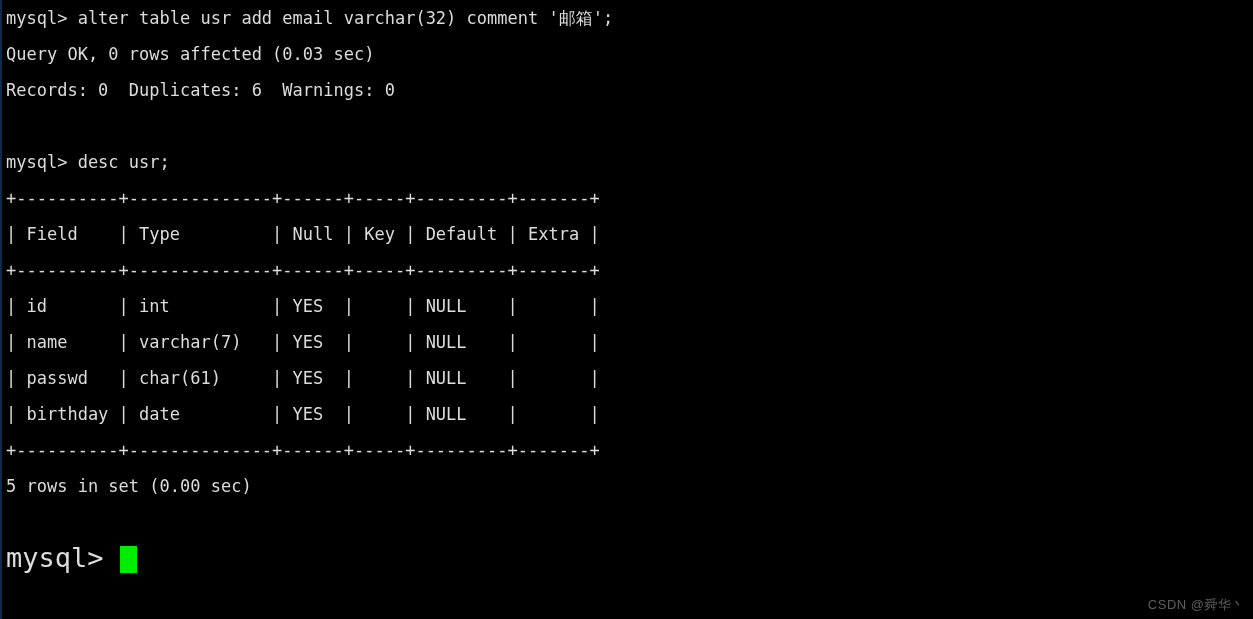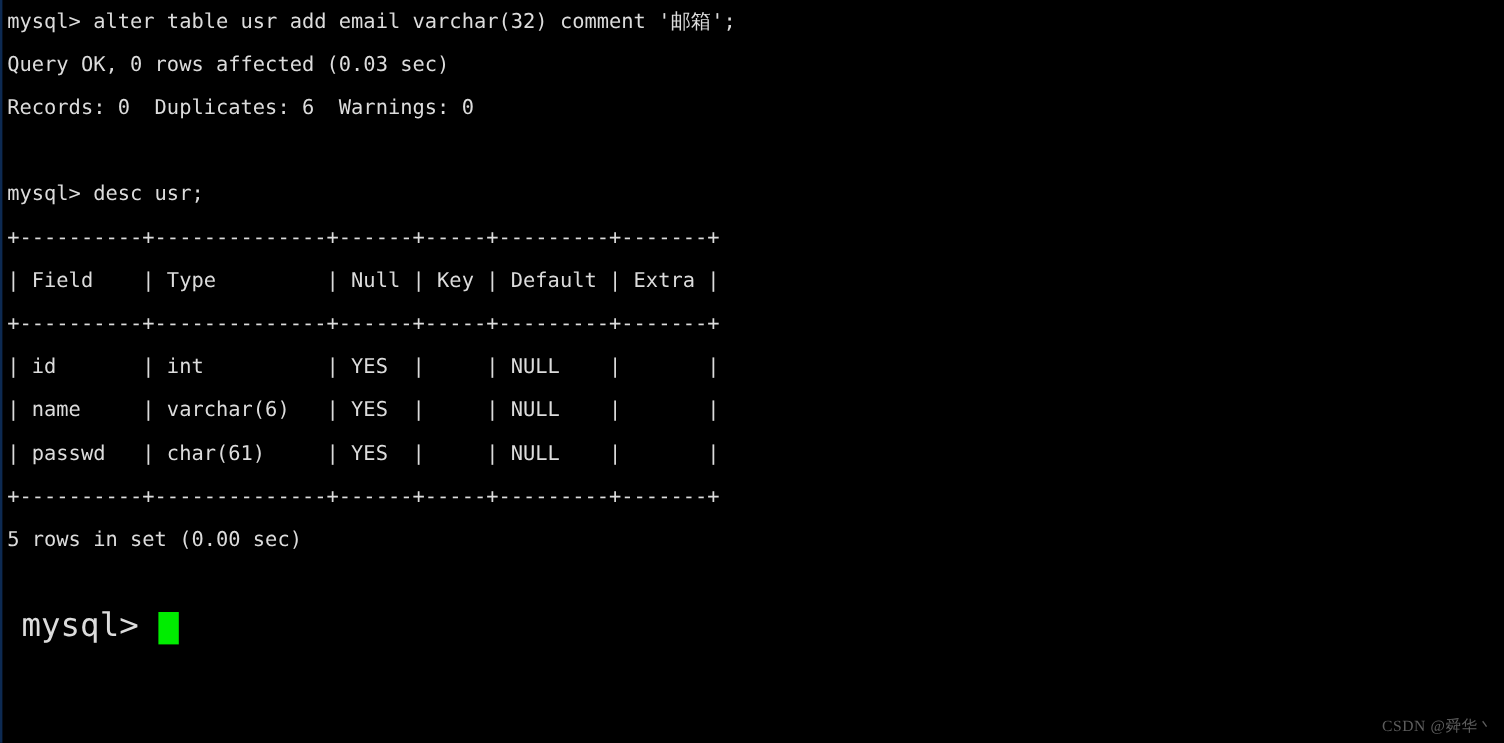--- a/index.html
+++ b/index.html
@@ -40,61 +40,62 @@
   .term-line.blank {
     color: transparent;
   }
   .cursor-line {
     font-family: "DejaVu Sans Mono", "Liberation Mono", monospace;
     font-size: 27px;
     line-height: 36px;
     height: 36px;
     color: #dcdcdc;
     white-space: pre;
-    padding-left: 16px;
+    padding-left: 4px;
     display: flex;
     align-items: center;
   }
   .cursor-block {
     display: inline-block;
     width: 17px;
     height: 27px;
     background: #00ed00;
     vertical-align: middle;
     margin-left: 0px;
     position: relative;
     top: 1px;
   }
   #watermark {
     position: absolute;
     right: 8px;
     bottom: 5px;
-    font-family: Liberation Serif, serif;
+    font-family: Liberation Sans, sans-serif;
     font-size: 13px;
     color: #5e5e5e;
     letter-spacing: 0.5px;
     white-space: pre;
   }
 </style>
 </head>
 <body>
 
 <div id="terminal">
 
   <div class="term-line">mysql&gt; alter table usr add email varchar(32) comment '邮箱';</div>
   <div class="term-line">Query OK, 0 rows affected (0.03 sec)</div>
   <div class="term-line">Records: 0  Duplicates: 6  Warnings: 0</div>
   <div class="term-line blank"></div>
   <div class="term-line">mysql&gt; desc usr;</div>
   <div class="term-line">+----------+--------------+------+-----+---------+-------+</div>
   <div class="term-line">| Field    | Type         | Null | Key | Default | Extra |</div>
   <div class="term-line">+----------+--------------+------+-----+---------+-------+</div>
   <div class="term-line">| id       | int          | YES  |     | NULL    |       |</div>
-  <div class="term-line">| name     | varchar(6)   | YES  |     | NULL    |       |</div>
+  <div class="term-line">| name     | varchar(7)   | YES  |     | NULL    |       |</div>
   <div class="term-line">| passwd   | char(61)     | YES  |     | NULL    |       |</div>
+  <div class="term-line">| birthday | date         | YES  |     | NULL    |       |</div>
   <div class="term-line">+----------+--------------+------+-----+---------+-------+</div>
   <div class="term-line">5 rows in set (0.00 sec)</div>
   <div class="term-line blank"></div>
 
   <div class="cursor-line">
     <span>mysql&gt; </span><span class="cursor-block"></span>
   </div>
 
   <div id="watermark">CSDN @舜华丶</div>
 </div>

